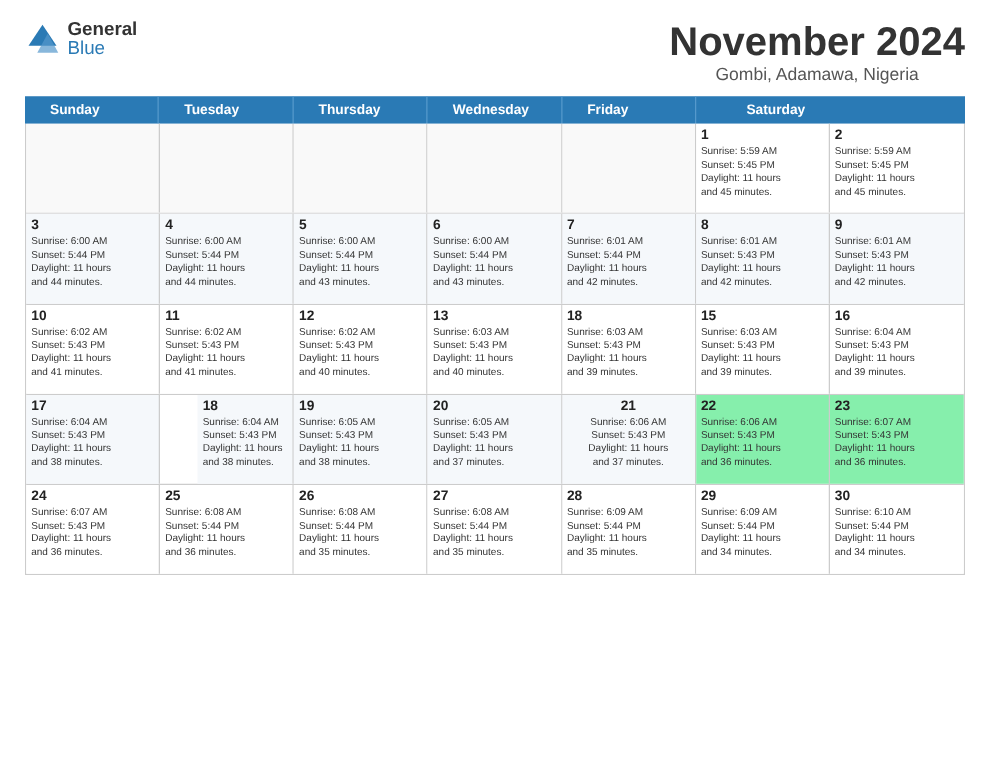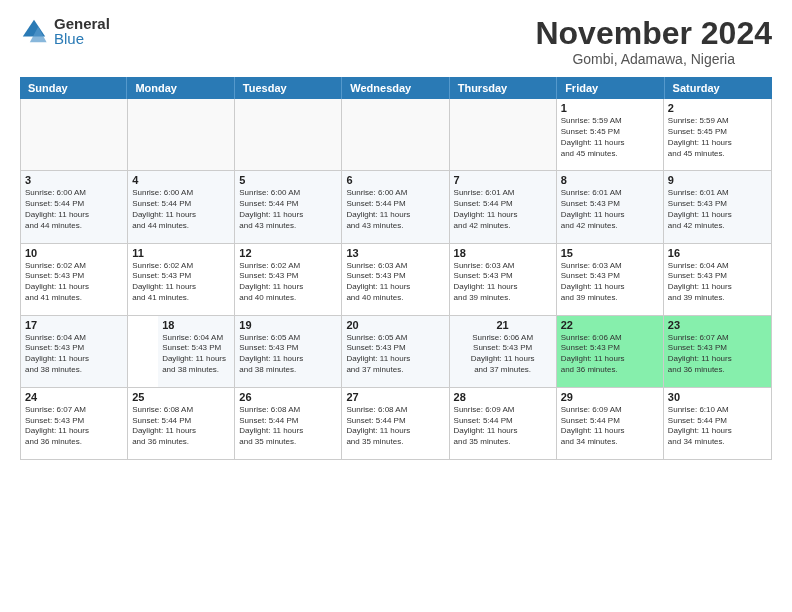--- a/index.html
+++ b/index.html
@@ -67,25 +67,25 @@
     }
     .cal-header {
       display: grid;
       grid-template-columns: repeat(7, 1fr);
       background: #2a7ab5;
     }
     .cal-header-cell {
       color: #fff;
       font-size: 11px;
       font-weight: bold;
-      padding: 5px 8px;
+      padding: 5px 20px;
       text-align: left;
       border-right: 1px solid #5599cc;
     }
-    .cal-header-cell:last-child { border-right: none; }
+    .cal-header-cell:last-child { border-right: none; margin-left: 20px; }
     .cal-row {
       display: grid;
       grid-template-columns: repeat(7, 1fr);
       flex: 1;
       border-bottom: 1px solid #ccc;
     }
     .cal-row:last-child { border-bottom: none; }
     .cal-cell {
       border-right: 1px solid #ccc;
       padding: 3px 4px;
@@ -132,24 +132,23 @@
     </div>
     <div class="title-block">
       <div class="month-title">November 2024</div>
       <div class="location">Gombi, Adamawa, Nigeria</div>
     </div>
   </div>
 
   <div class="calendar">
     <div class="cal-header" id="cal-header">
         <div class="cal-header-cell">Sunday</div>
-        <div class="cal-header-cell">Monday</div>
         <div class="cal-header-cell">Tuesday</div>
+        <div class="cal-header-cell">Thursday</div>
         <div class="cal-header-cell">Wednesday</div>
-        <div class="cal-header-cell">Thursday</div>
         <div class="cal-header-cell">Friday</div>
         <div class="cal-header-cell">Saturday</div>
       </div>
     <div class="cal-body-border" id="cal-body" style="display: flex; flex-direction: column; flex: 1 1 0%;">
         <div class="cal-row">
           <div class="cal-cell empty"></div>
           <div class="cal-cell empty"></div>
           <div class="cal-cell empty"></div>
           <div class="cal-cell empty"></div>
           <div class="cal-cell empty"></div>

